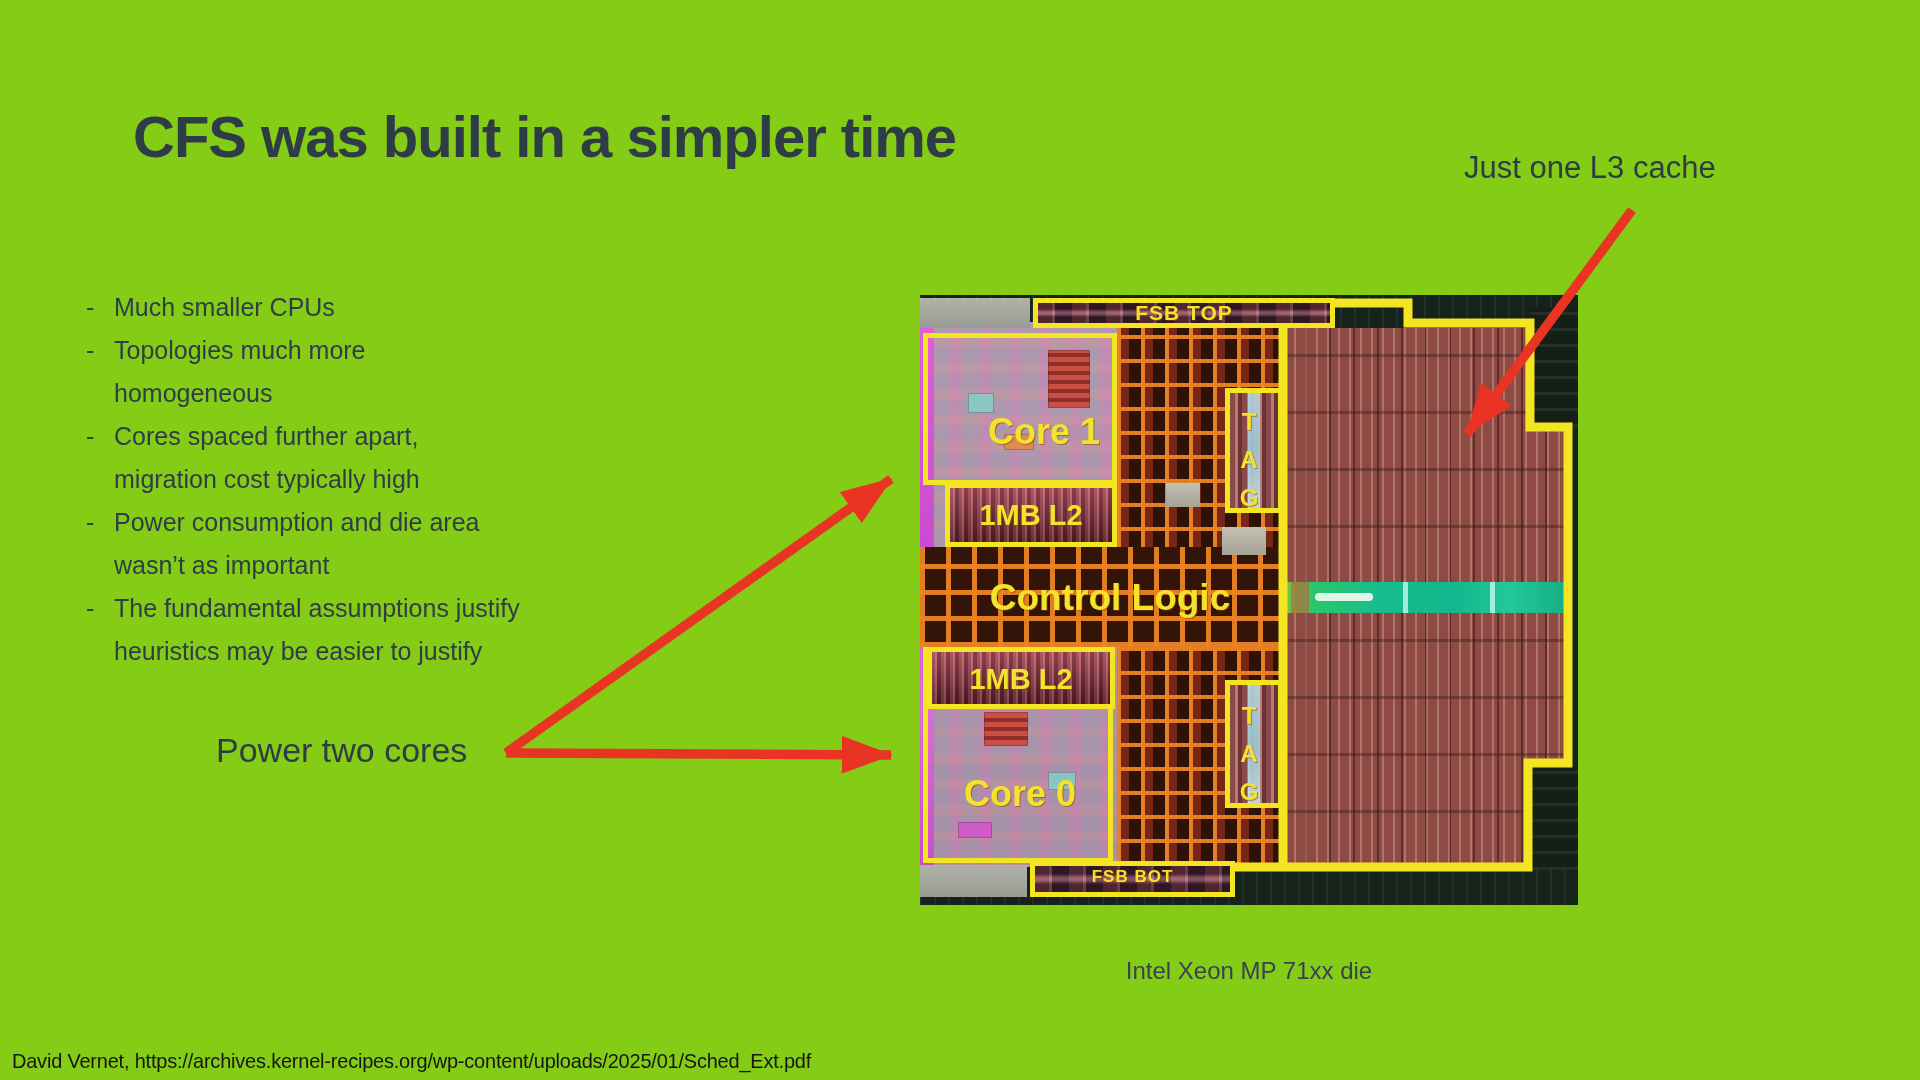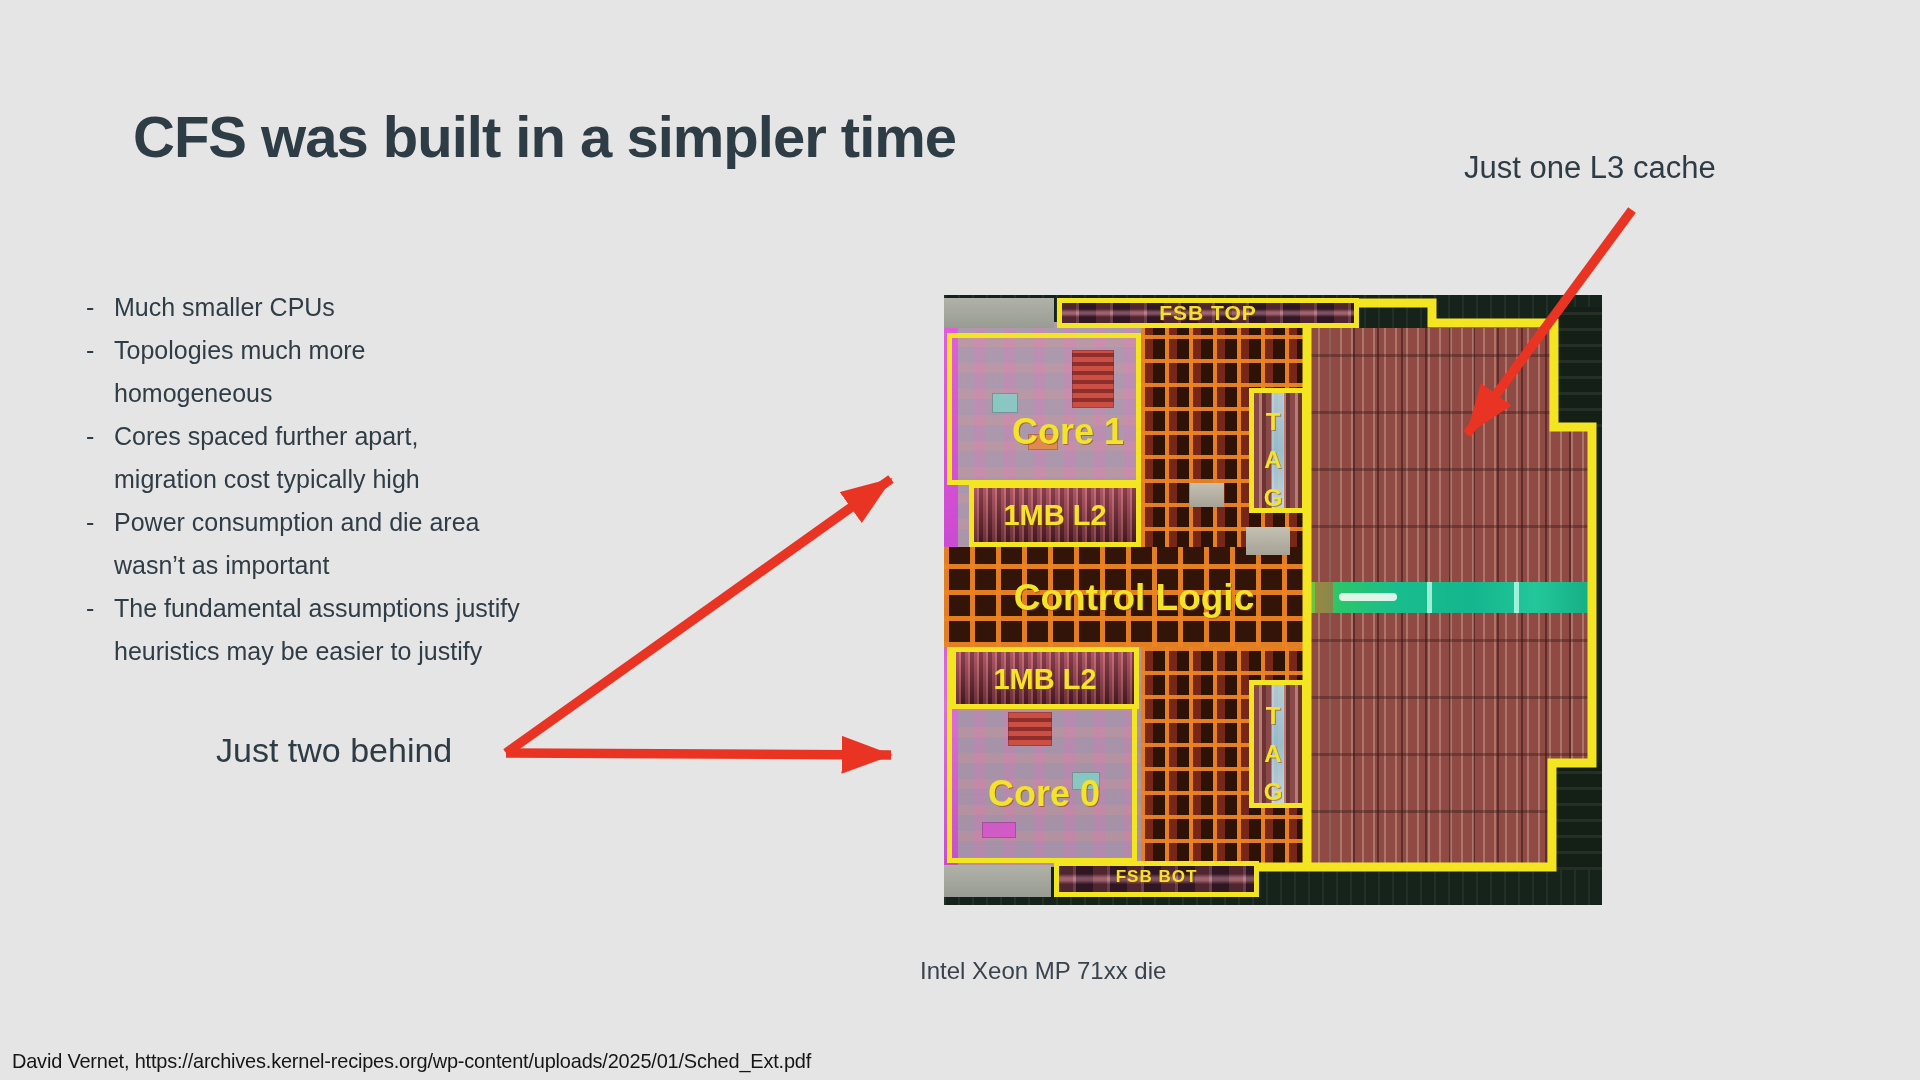--- a/index.html
+++ b/index.html
@@ -1,36 +1,36 @@
 <!DOCTYPE html>
 <html><head>
 <meta charset="utf-8">
 <style>
   * { margin:0; padding:0; box-sizing:border-box; }
   html,body { width:1920px; height:1080px; background:#ffffff; overflow:hidden;
               font-family:"Liberation Sans", sans-serif; }
   .abs { position:absolute; }
-  .slide { position:relative; width:1920px; height:1080px; background:#e5e5e5; }
+  .slide { position:relative; width:1920px; height:1080px; background:#84cc16; }
 
   
   .title { left:133px; top:103px; font-size:58px; font-weight:700; letter-spacing:-1px;
            color:#2e3c45; white-space:nowrap; }
   .ann-l3 { left:1464px; top:150px; font-size:31px; font-weight:500; color:#2e3c45; white-space:nowrap; }
   .ann-cores { left:216px; top:731px; font-size:34px; font-weight:500; color:#2e3c45; white-space:nowrap; }
   .bullets { left:84px; top:286px; width:442px; list-style:none; }
   .bullets li { position:relative; padding-left:30px; font-size:25px; line-height:43px;
                 color:#2f3d47; }
   .bullets li::before { content:"-"; position:absolute; left:2px; top:0; }
-  .caption { left:920px; top:957px; width:658px; text-align:left; font-size:24px;
+  .caption { left:920px; top:957px; width:658px; text-align:center; font-size:24px;
              color:#38434d; }
   .footer { left:12px; top:1049px; font-size:21px; color:#161616; white-space:nowrap;
             transform:scaleX(0.95); transform-origin:left top; letter-spacing:-0.2px; }
 
   
-  .die { left:944px; top:295px; width:658px; height:610px; overflow:hidden;
+  .die { left:920px; top:295px; width:658px; height:610px; overflow:hidden;
          background:#16231a;
          background-image:repeating-linear-gradient(90deg, rgba(255,255,255,.06) 0 2px, transparent 2px 14px); }
   .die * { position:absolute; }
 
   .core-col { left:0; top:27px; width:197px; height:545px;
       background:
         repeating-linear-gradient(90deg, rgba(227,77,178,.20) 0 12px, rgba(140,120,150,.16) 12px 30px),
         repeating-linear-gradient(0deg, rgba(236,120,90,.16) 0 10px, rgba(120,110,140,.12) 10px 26px),
         linear-gradient(180deg,#bba7b8,#b09cb0); }
   .magenta-stripe { left:0; top:27px; width:14px; height:545px;
@@ -130,21 +130,21 @@
   <div class="abs ann-l3">Just one L3 cache</div>
 
   <ul class="abs bullets">
     <li>Much smaller CPUs</li>
     <li>Topologies much more homogeneous</li>
     <li>Cores spaced further apart, migration cost typically high</li>
     <li>Power consumption and die area wasn’t as important</li>
     <li>The fundamental assumptions justify heuristics may be easier to justify</li>
   </ul>
 
-  <div class="abs ann-cores">Just two behind</div>
+  <div class="abs ann-cores">Power two cores</div>
 
   <div class="abs die">
     <div class="core-col"></div>
     <div class="magenta-stripe"></div>
     <div class="bus-col"></div>
     <div class="l3-array"></div>
     <div class="control-band"></div>
     <div class="dark dark-tr"></div>
     <div class="dark dark-br"></div>
     <div class="grey-block grey-tl"></div>

